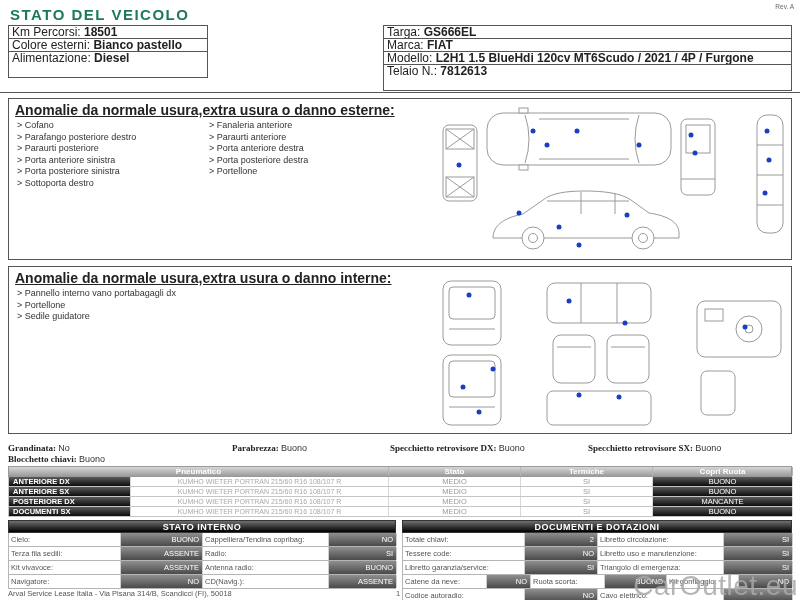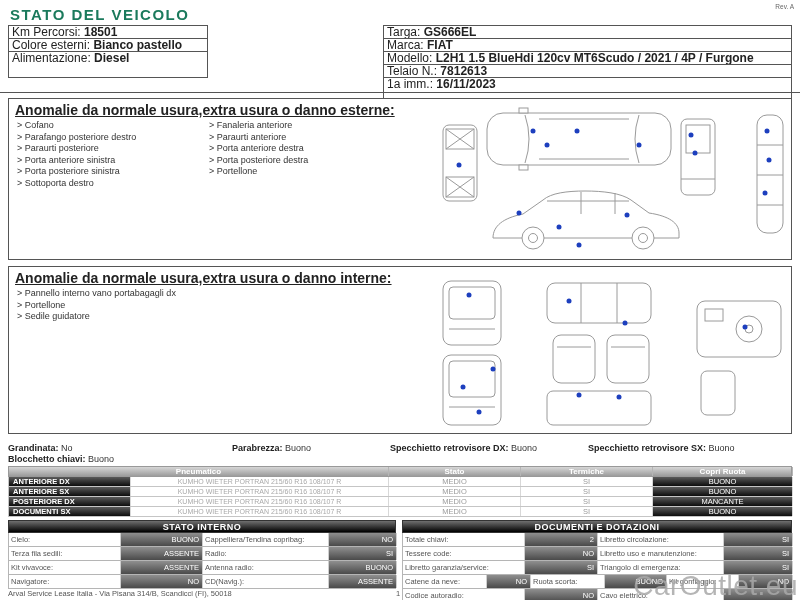--- a/index.html
+++ b/index.html
@@ -21,21 +21,21 @@
   .sec-title { position:absolute; left:6px; top:3px; font-size:14px; font-weight:bold; text-decoration:underline; }
   .items { position:absolute; top:21px; font-size:9px; line-height:10.5px; color:#333; }
   .item { padding-left:10px; text-indent:-10px; margin-bottom:1px; }
   .item::before { content:"> "; }
 
   .diagram { position:absolute; }
   .diagram svg { display:block; }
   .dot { position:absolute; width:5px; height:5px; border-radius:50%; background:#1d3fbe; transform:translate(-50%,-50%); }
 
   .cond { position:absolute; font-size:9px; white-space:nowrap; }
-  .cond .lbl { font-weight:bold; }
+  .cond .lbl { font-weight:bold;font-family:Liberation Serif, serif; }
   .cond .val { color:#333; }
 
   .tyre-table { position:absolute; left:8px; top:466px; width:784px; font-family:"Liberation Sans",sans-serif; }
   .t-head { display:grid; grid-template-columns:380px 132px 132px 140px; height:11px;
             background:linear-gradient(180deg,#d6d6d6,#9c9c9c); border:1px solid #999; }
   .t-head .th { display:flex; align-items:center; justify-content:center; color:#fff; font-size:8px;
                 font-weight:bold; border-right:1px solid #b5b5b5; overflow:hidden; }
   .t-row { display:grid; grid-template-columns:122px 258px 132px 132px 140px; height:10px;
            border-bottom:1px solid #c5c5c5; border-left:1px solid #c5c5c5; border-right:1px solid #c5c5c5; }
   .t-row .tc { display:flex; align-items:center; overflow:hidden; border-right:1px solid #d8d8d8; }
@@ -84,23 +84,20 @@
     <span class="lbl">Targa: </span><span class="val">GS666EL</span>
   </div>
   <div class="fieldbox" style="left:383px; top:38px; width:409px;">
     <span class="lbl">Marca: </span><span class="val">FIAT</span>
   </div>
   <div class="fieldbox" style="left:383px; top:51px; width:409px;">
     <span class="lbl">Modello: </span><span class="val">L2H1 1.5 BlueHdi 120cv MT6Scudo / 2021 / 4P / Furgone</span>
   </div>
   <div class="fieldbox" style="left:383px; top:64px; width:409px;">
     <span class="lbl">Telaio N.: </span><span class="val">7812613</span>
-  </div>
-  <div class="fieldbox" style="left:383px; top:77px; width:409px;">
-    <span class="lbl">1a imm.: </span><span class="val">16/11/2023</span>
   </div>
 
   <div class="abs topline"></div>
 
   <div class="section" style="top:98px; height:162px;">
     <div class="sec-title">Anomalie da normale usura,extra usura o danno esterne:</div>
     <div class="items" style="left:8px; width:186px;">
       <div class="item">Cofano</div>
       <div class="item">Parafango posteriore destro</div>
       <div class="item">Paraurti posteriore</div>

